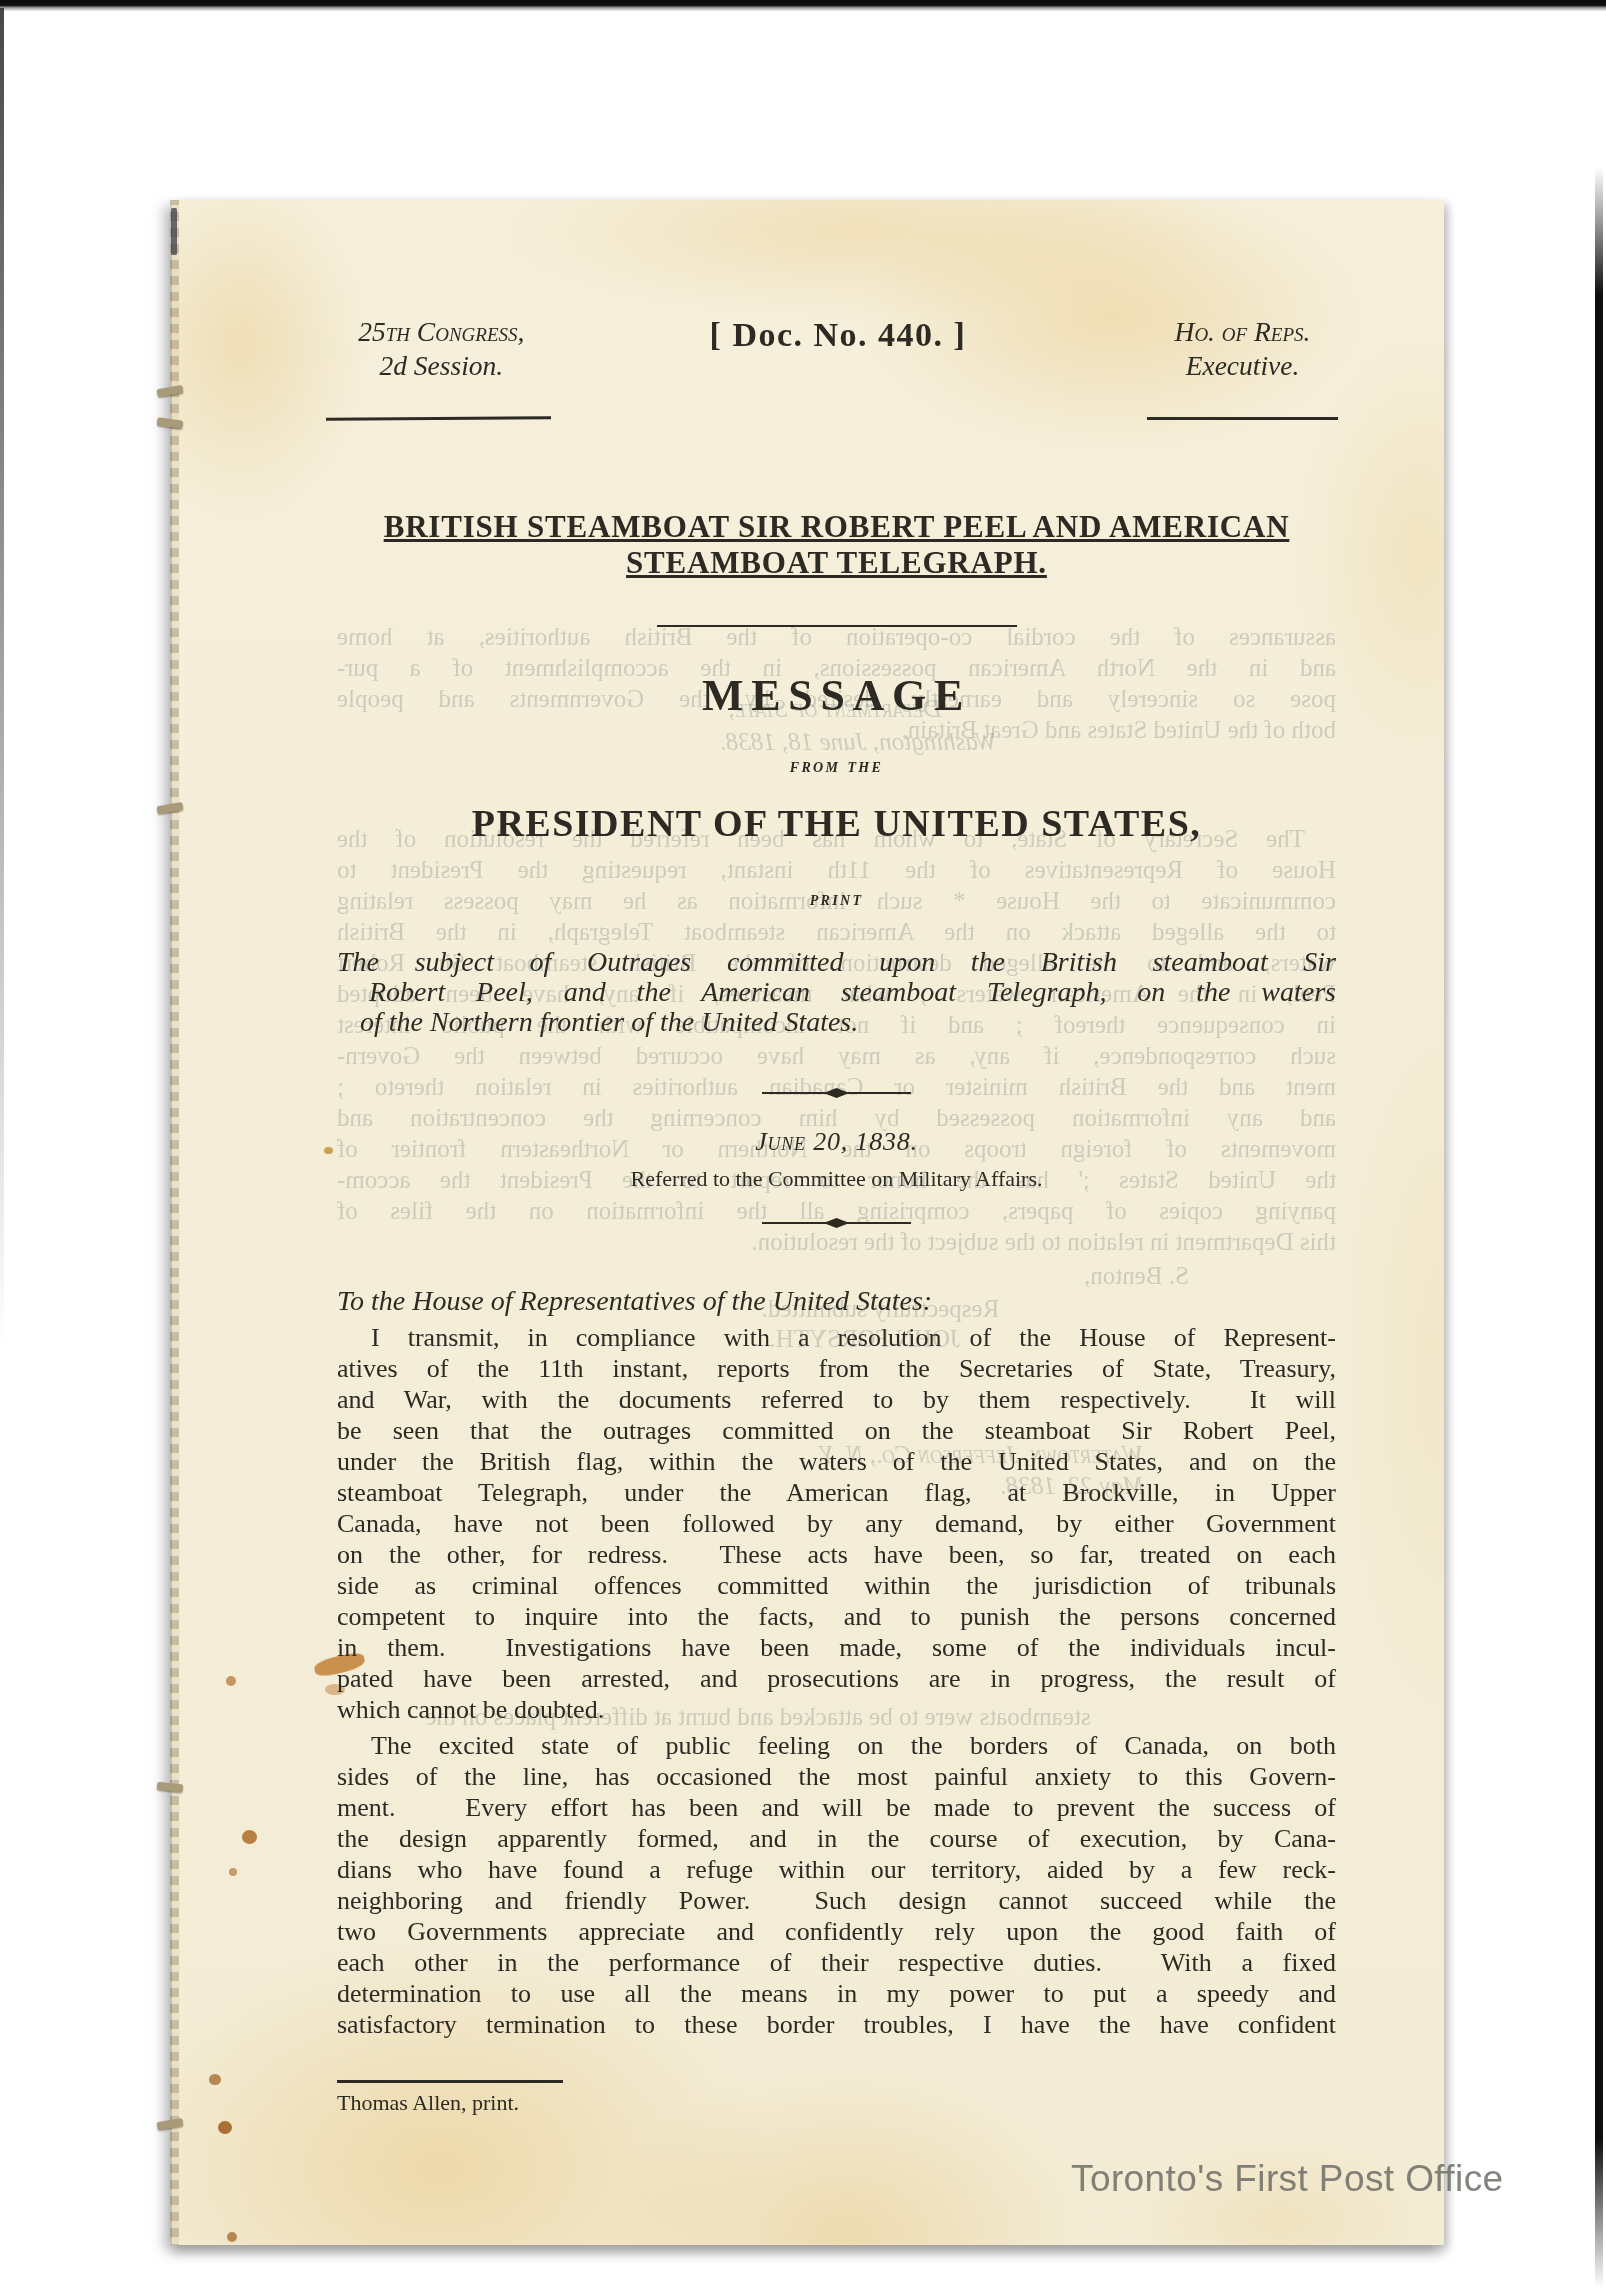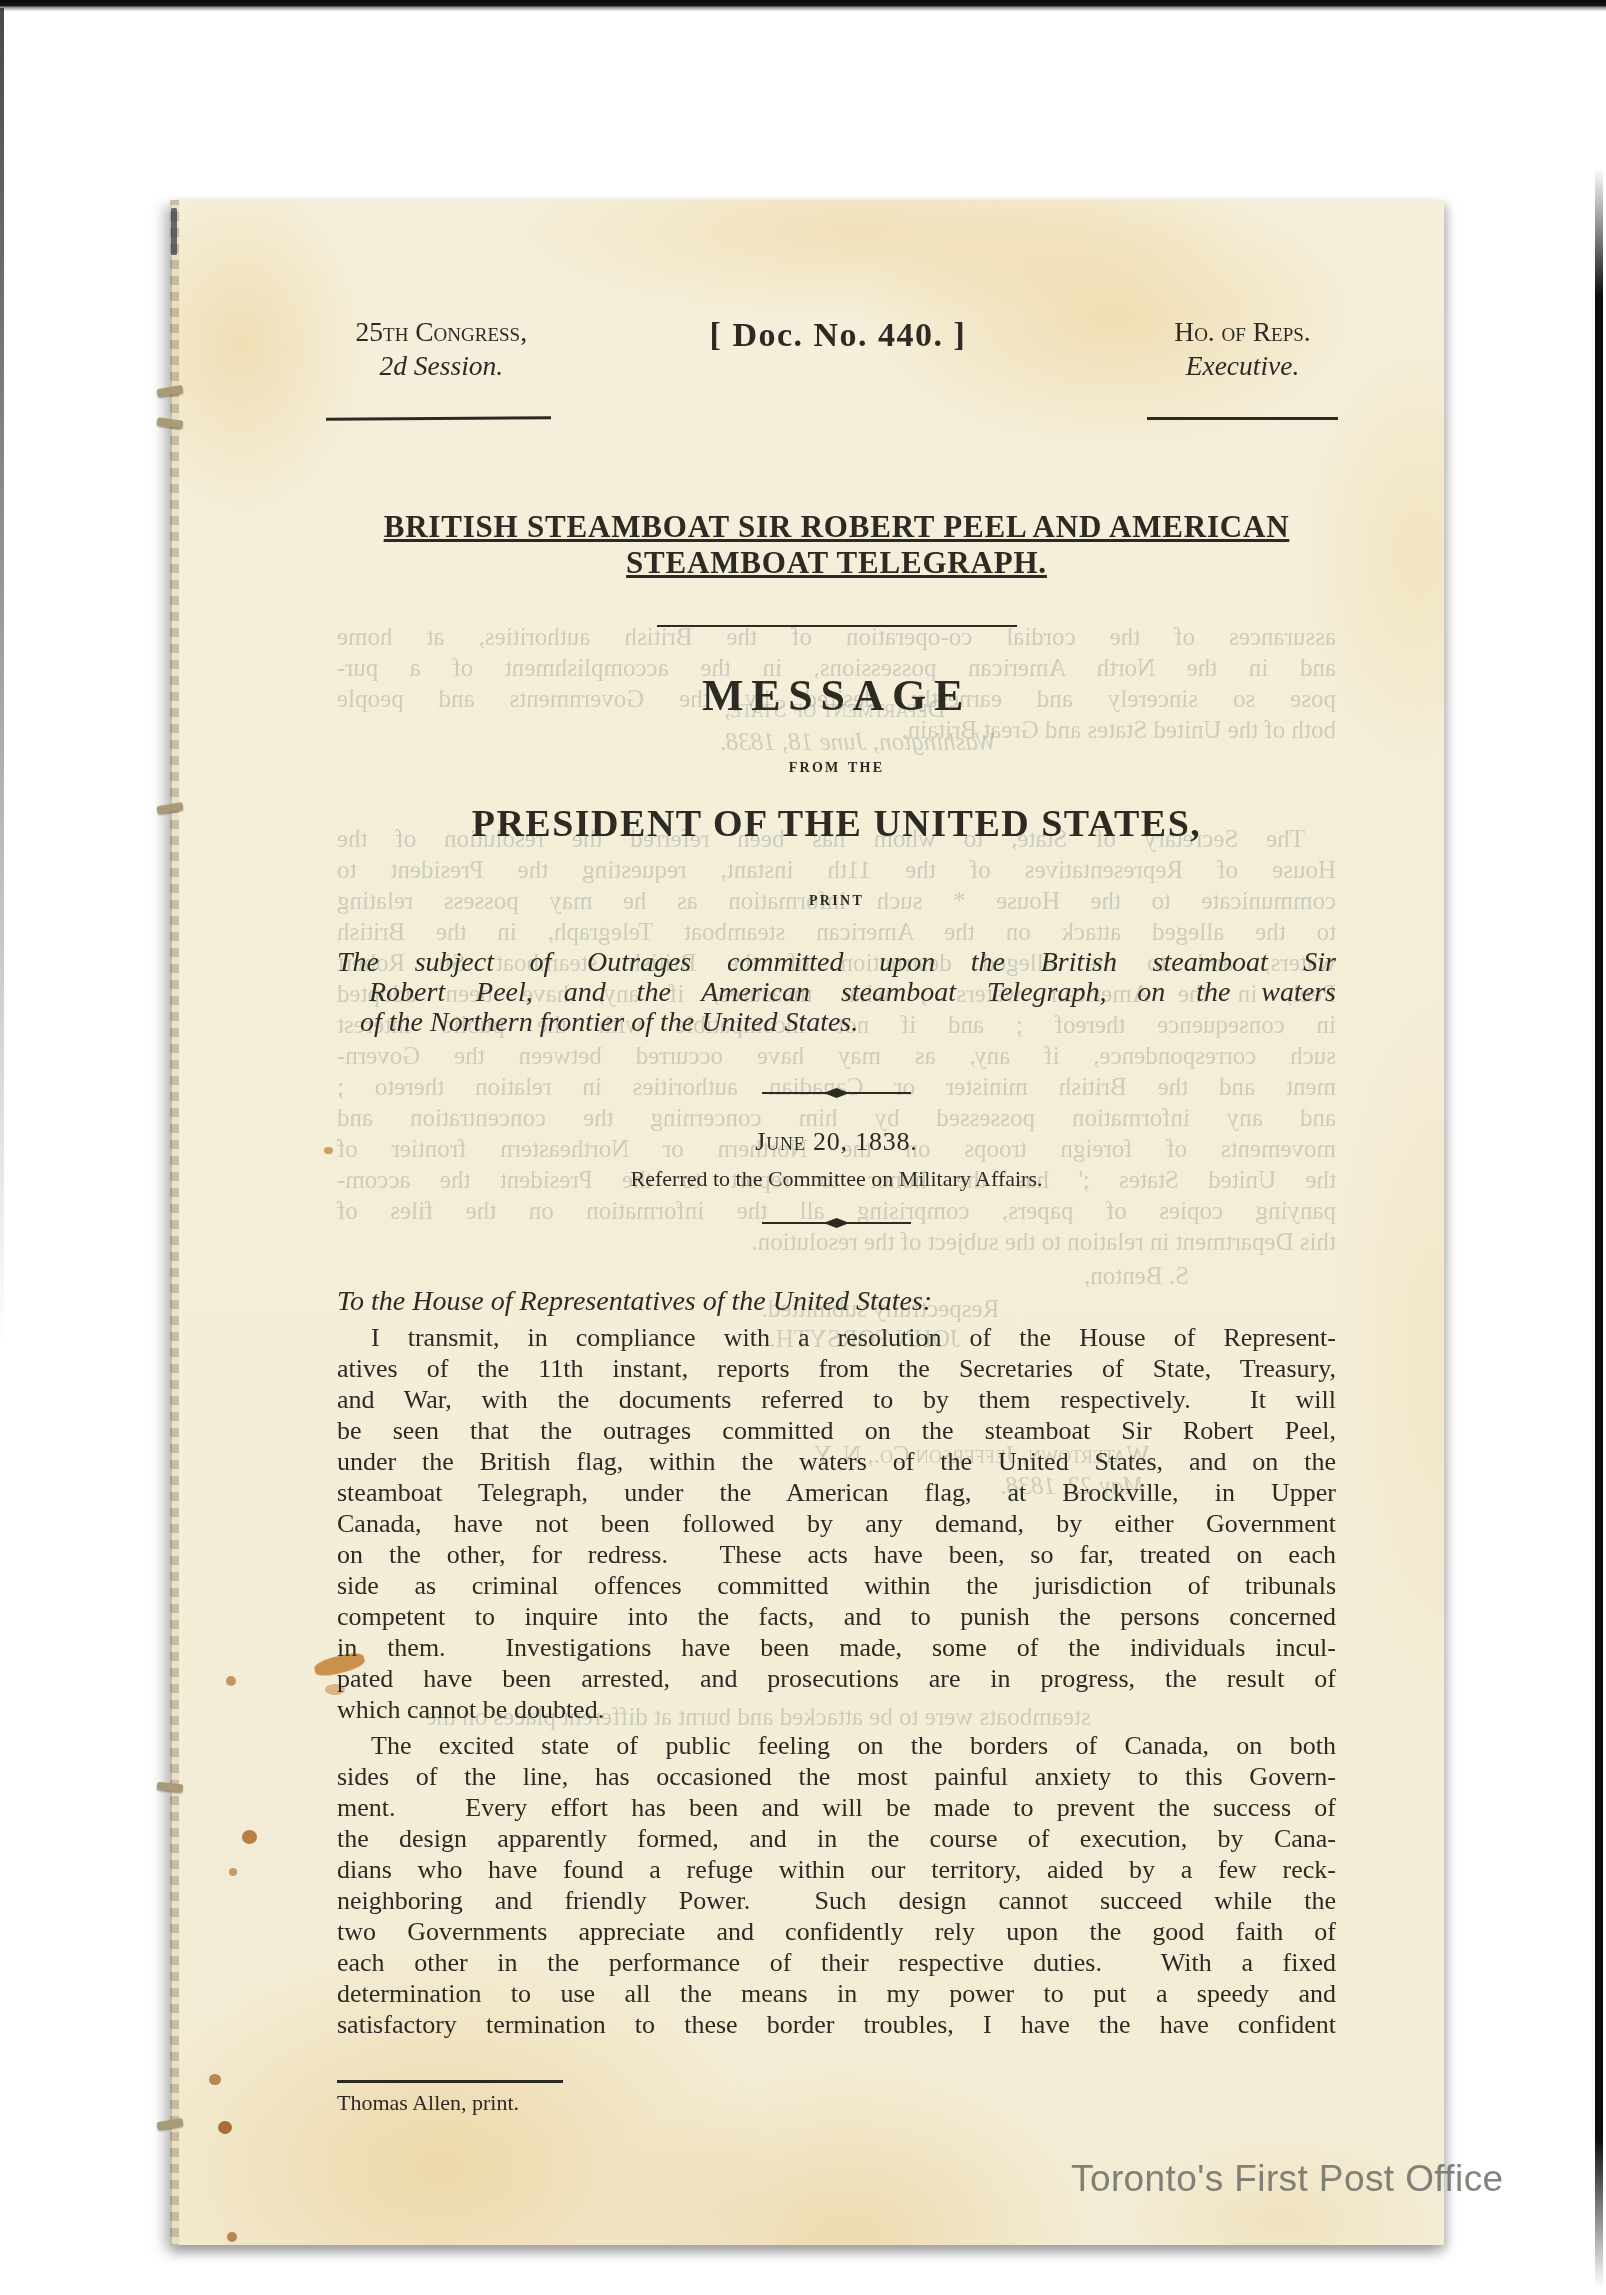--- a/index.html
+++ b/index.html
@@ -36,21 +36,21 @@
   .corner-nub{position:absolute;left:-1.5px;top:7.7px;width:6.9px;height:47px;background:#3c3e4a;opacity:.75;border-radius:1.5px;filter:blur(0.5px);}
   .stitch{position:absolute;left:-15.3px;width:26px;height:8.4px;background:#a99a78;border-radius:2.3px;
     box-shadow:0 1.5px 1.5px rgba(90,80,55,.5);transform:rotate(-10deg);}
   .stitch.s1{top:187px;} .stitch.s1b{top:219px;transform:rotate(8deg);}
   .stitch.s2{top:604px;} .stitch.s3{top:1583px;transform:rotate(6deg);} .stitch.s4{top:1920px;}
   
   .spot{position:absolute;border-radius:50%;filter:blur(0.6px);}
   
   .col{position:absolute;left:165px;top:0;width:999px;height:100%;color:#2d2a24;}
   .abs{position:absolute;}
-  .sc{font-variant:small-caps;}
+  .sc{font-variant:small-caps;font-style:italic;}
   .it{font-style:italic;}
   .ln{line-height:31px;font-size:26px;white-space:nowrap;}
   .j .ln{white-space:normal;}
   .ln.j{text-align:justify;text-align-last:justify;white-space:normal;}
   .header-box{font-size:27.5px;line-height:34px;text-align:center;}
   .docnum{font-size:34px;font-weight:700;letter-spacing:1.5px;}
   .rule{background:#2d2a24;height:3.1px;}
   .title{font-size:31px;font-weight:700;letter-spacing:0.8px;line-height:36px;text-align:center;}
   .message{font-size:44px;font-weight:700;letter-spacing:7.7px;text-align:center;}
   .fromthe{font-size:20px;letter-spacing:2.3px;text-align:center;font-weight:700;}

